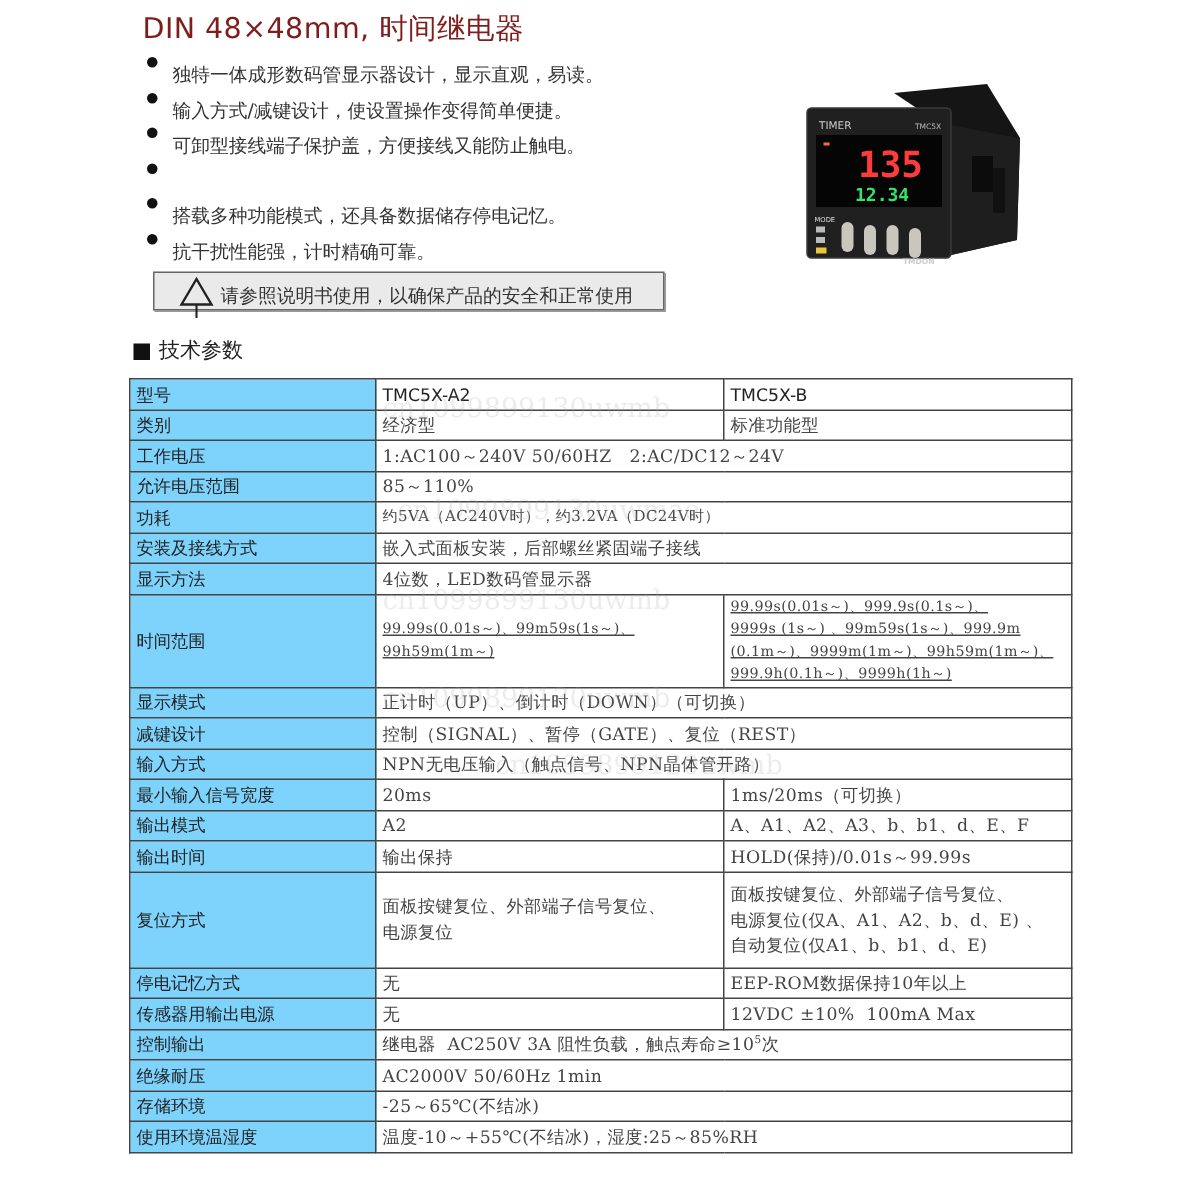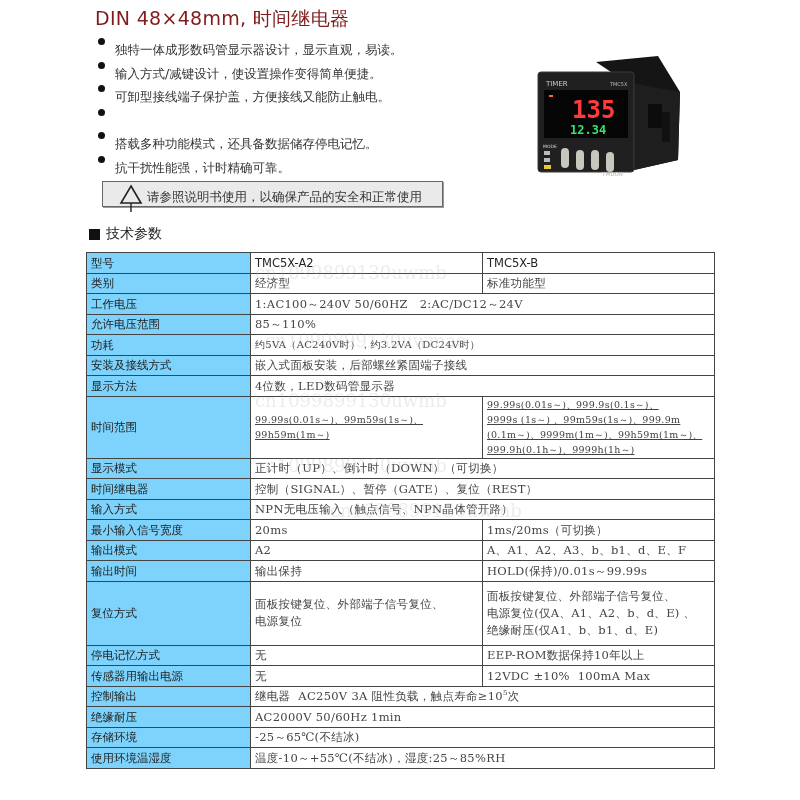--- a/index.html
+++ b/index.html
@@ -161,21 +161,21 @@
         <div style="white-space:pre">9999s (1s～) 、99m59s(1s～)、999.9m</div>
         <div>(0.1m～)、9999m(1m～)、99h59m(1m～)、</div>
         <div>999.9h(0.1h～)、9999h(1h～)</div>
       </td>
     </tr>
     <tr>
       <td class="k">显示模式</td>
       <td class="v" colspan="2">正计时（UP）、倒计时（DOWN）（可切换）</td>
     </tr>
     <tr>
-      <td class="k">时间继电器</td>
+      <td class="k">减键设计</td>
       <td class="v" colspan="2">控制（SIGNAL）、暂停（GATE）、复位（REST）</td>
     </tr>
     <tr>
       <td class="k">输入方式</td>
       <td class="v" colspan="2">NPN无电压输入（触点信号、NPN晶体管开路）</td>
     </tr>
     <tr>
       <td class="k">最小输入信号宽度</td>
       <td class="v">20ms</td>
       <td class="v">1ms/20ms（可切换）</td>
@@ -192,21 +192,21 @@
     </tr>
     <tr class="tall-reset">
       <td class="k">复位方式</td>
       <td class="v multi">
         <div>面板按键复位、外部端子信号复位、</div>
         <div>电源复位</div>
       </td>
       <td class="v multi">
         <div>面板按键复位、外部端子信号复位、</div>
         <div>电源复位(仅A、A1、A2、b、d、E) 、</div>
-        <div>绝缘耐压(仅A1、b、b1、d、E)</div>
+        <div>自动复位(仅A1、b、b1、d、E)</div>
       </td>
     </tr>
     <tr>
       <td class="k">停电记忆方式</td>
       <td class="v">无</td>
       <td class="v">EEP-ROM数据保持10年以上</td>
     </tr>
     <tr>
       <td class="k">传感器用输出电源</td>
       <td class="v">无</td>

